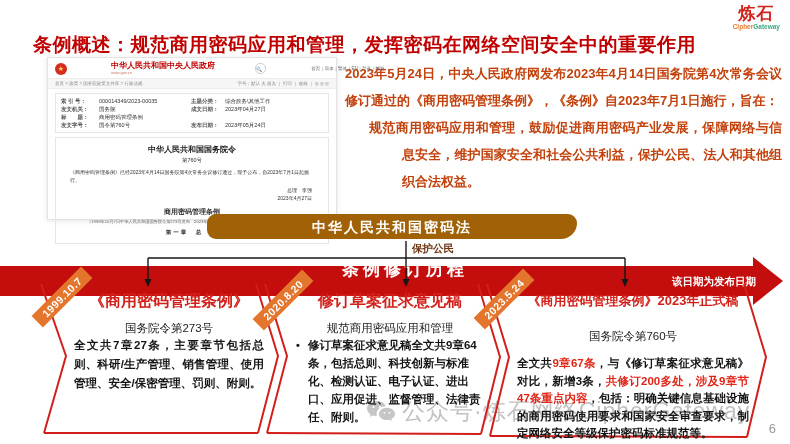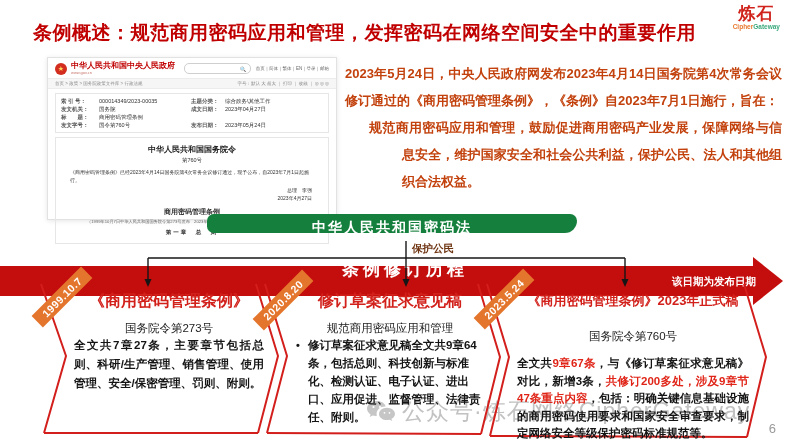--- a/index.html
+++ b/index.html
@@ -1,34 +1,34 @@
 <!DOCTYPE html>
 <html><head>
 <meta charset="utf-8">
 <style>
   html,body{margin:0;padding:0;background:#ffffff;}
   body{font-family:"Liberation Sans","DejaVu Sans",sans-serif;}
   #slide{position:relative;width:790px;height:444px;background:#fff;overflow:hidden;}
 
   
-  .slide-title{position:absolute;left:33px;top:20px;width:700px;font-size:19px;font-weight:bold;color:#c00000;letter-spacing:.5px;}
+  .slide-title{position:absolute;left:33px;top:32px;width:700px;font-size:19px;font-weight:bold;color:#c00000;letter-spacing:.5px;}
   .logo{position:absolute;right:10px;top:5px;text-align:center;line-height:1;}
   .logo .cn{font-size:17px;font-weight:bold;color:#d0231c;letter-spacing:1px;}
   .logo .en{font-size:6.5px;font-weight:bold;margin-top:2px;}
   .logo .en .c1{color:#e8782f;}
   .logo .en .c2{color:#3baa7e;}
 
   
   .intro{position:absolute;left:345px;top:60px;width:437px;font-size:13px;font-weight:bold;color:#c2410c;line-height:27px;text-align:justify;}
   .intro p{margin:0;}
   .intro .p2{padding-left:57px;text-indent:-33px;}
 
   
   .gov{position:absolute;left:47px;top:57px;width:288px;height:161px;background:#fff;border:1px solid #e2e2e2;box-shadow:0 1px 5px rgba(0,0,0,.10);font-weight:normal;}
-  .gov-header{display:flex;align-items:center;padding:4px 7px 3px 7px;}
+  .gov-header{display:flex;align-items:center;padding:4px 7px 3px 7px;gap:40px;}
   .gov-emblem{width:12px;height:12px;border-radius:50%;background:#d22d1e;color:#ffd75e;font-size:7px;line-height:12px;text-align:center;flex:0 0 auto;}
   .gov-brand{margin-left:4px;line-height:1;}
   .gov-brand .t{font-size:8px;font-weight:bold;color:#c00000;white-space:nowrap;}
   .gov-brand .s{font-size:4px;color:#c9766b;margin-top:1px;}
   .gov-search{margin-left:auto;width:62px;height:9px;border:1px solid #cfcfcf;border-radius:5px;display:flex;align-items:center;justify-content:flex-end;padding-right:3px;color:#999;font-size:5px;}
   .gov-links{font-size:4.5px;color:#666;margin-left:5px;white-space:nowrap;}
   .gov-toolbar{display:flex;justify-content:space-between;background:#f6f6f6;border-top:1px solid #ececec;border-bottom:1px solid #ececec;padding:2px 7px;font-size:4.5px;color:#888;white-space:nowrap;}
   .gov-meta{margin:4px 7px;border:1px solid #e6e6e6;padding:3px 5px;font-size:5.5px;color:#333;}
   .gov-meta .row{display:flex;line-height:8px;}
   .gov-meta .l{color:#555;font-weight:bold;flex:0 0 38px;}
@@ -37,21 +37,21 @@
   .gov-doc{margin:0 7px 6px 7px;border:1px solid #e6e6e6;padding:6px 6px 7px 6px;text-align:center;color:#333;}
   .gov-doc .dt{font-size:8px;font-weight:bold;color:#222;}
   .gov-doc .dn{font-size:5.5px;margin-top:2px;}
   .gov-doc .db{font-size:5px;text-align:left;margin:4px 8px 0 8px;line-height:1.65;}
   .gov-doc .sg{font-size:5px;text-align:right;margin-right:10px;margin-top:2px;}
   .gov-doc .t2{font-size:7px;font-weight:bold;margin-top:6px;}
   .gov-doc .nt{font-size:4.2px;color:#666;margin-top:2px;}
   .gov-doc .ch{font-size:5.5px;font-weight:bold;margin-top:5px;letter-spacing:2px;}
 
   
-  .law-box{position:absolute;left:207px;top:214px;width:370px;height:19px;background:#15803d;border-radius:9px 9px 16px 9px;color:#fff;font-size:14px;font-weight:bold;text-align:center;line-height:27px;letter-spacing:2px;z-index:4;}
+  .law-box{position:absolute;left:207px;top:214px;width:370px;height:25px;background:#a16207;border-radius:9px 9px 16px 9px;color:#fff;font-size:14px;font-weight:bold;text-align:center;line-height:27px;letter-spacing:2px;z-index:4;}
   .basis{position:absolute;left:412px;top:242px;font-size:10.5px;font-weight:bold;color:#6e3412;z-index:4;}
 
   
   .banner{position:absolute;left:0;top:266px;width:753px;height:30px;background:#c40d0d;z-index:2;}
   .banner-head{position:absolute;left:753px;top:257px;width:0;height:0;border-top:24px solid transparent;border-bottom:24px solid transparent;border-left:30px solid #c40d0d;z-index:2;}
   .banner-title{position:absolute;left:405px;top:258px;transform:translateX(-50%);color:#fff;font-size:17px;font-weight:bold;letter-spacing:4px;white-space:nowrap;z-index:3;}
   .banner-note{position:absolute;left:672px;top:275px;color:#fff;font-size:10.5px;font-weight:bold;z-index:3;}
 
   
   .overlay{position:absolute;left:0;top:0;width:790px;height:444px;z-index:5;pointer-events:none;}

